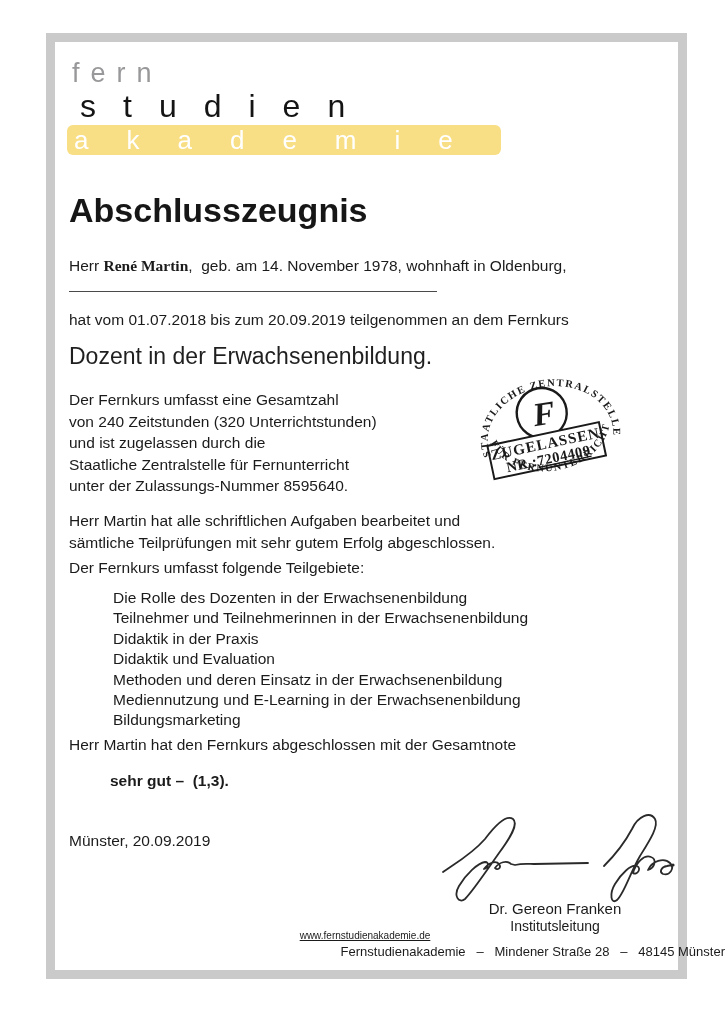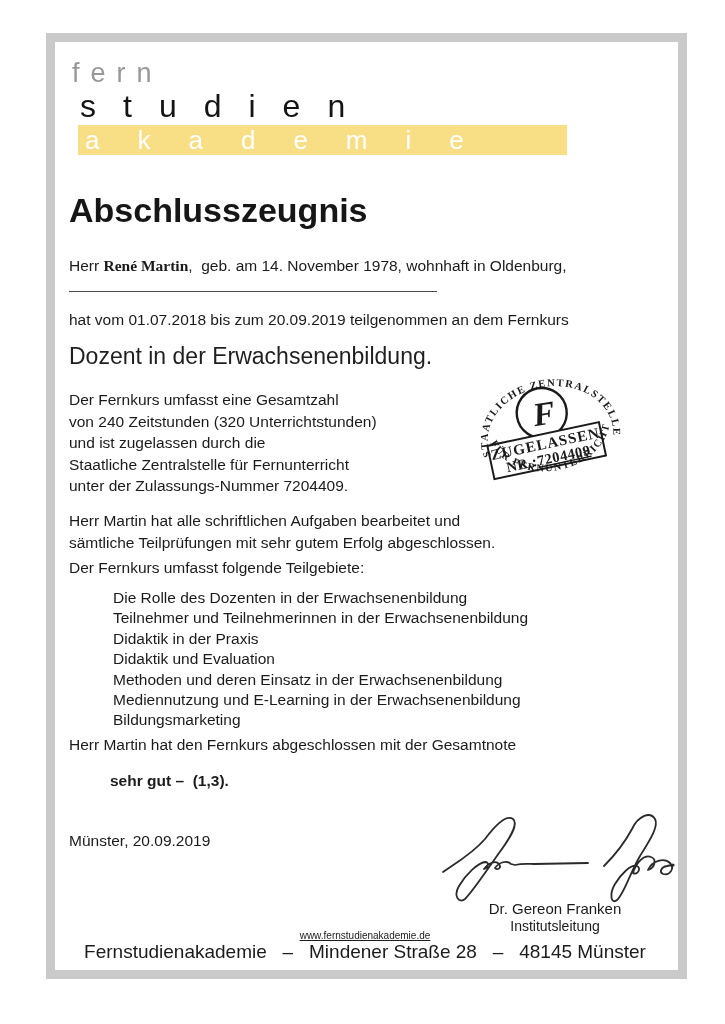--- a/index.html
+++ b/index.html
@@ -9,21 +9,21 @@
   }
   .abs{position:absolute;}
   
   .frame{
     left:46px;top:33px;width:641px;height:946px;
     border:9px solid #cacaca;box-sizing:border-box;background:transparent;
   }
   
   .logo-fern{left:72px;top:58px;font-size:27px;line-height:30px;color:#98989a;letter-spacing:11px;}
   .logo-studien{left:80px;top:88px;font-size:32px;line-height:36px;color:#141414;letter-spacing:27px;}
-  .logo-bar{left:78px;top:125px;width:489px;height:30px;line-height:30px;padding-left:7px;box-sizing:border-box;}
+  .logo-bar{left:67px;top:125px;width:434px;height:30px;line-height:30px;padding-left:7px;box-sizing:border-box;border-radius:6px;}
   .logo-bar span{color:#ffffff;font-size:26px;letter-spacing:38px;white-space:nowrap;}
   
   .title{left:69px;top:191px;font-size:34px;font-weight:700;margin:0;color:#161616;}
   .course{left:69px;top:343px;font-size:23px;font-weight:400;margin:0;color:#1f1f1f;}
   
   .bodytext{font-size:15.5px;}
   .intro{left:69px;top:257px;white-space:pre;}
   .b{font-weight:bold;font-family:Liberation Serif, serif;}
   .name-underline{left:69px;top:276px;width:368px;height:15px;border-bottom:1.5px solid #4a4a4a;}
   .participation{left:69px;top:311px;}
@@ -43,21 +43,21 @@
   .seal .monogram{font-size:33px;font-weight:bold;font-style:italic;}
   
   .signature{left:428px;top:806px;width:262px;height:100px;}
   .signature path{fill:none;stroke:#2a2a2a;stroke-width:1.8;stroke-linecap:round;stroke-linejoin:round;}
   .signatory{left:455px;top:900px;width:200px;text-align:center;}
   .signatory-name{font-size:15px;line-height:18px;}
   .signatory-role{font-size:14px;line-height:17px;}
   
   .footer{left:5px;top:928px;width:720px;text-align:center;line-height:15.5px;}
   .footer-website{font-size:10px;text-decoration:underline;}
-  .footer-address{font-size:19px;white-space:pre;}
+  .footer-address{font-size:13px;white-space:pre;text-align:right;}
 </style>
 </head>
 <body>
 
 <div class="abs frame"></div>
 
 <div class="abs logo-fern">fern</div>
 <div class="abs logo-studien">studien</div>
 <div class="abs logo-bar" style="background-color: rgb(248, 223, 134);">
   <span>akademie</span>
@@ -70,21 +70,21 @@
 
 <div class="abs bodytext participation">hat vom 01.07.2018 bis zum 20.09.2019 teilgenommen an dem Fernkurs</div>
 
 <h2 class="abs course">Dozent in der Erwachsenenbildung.</h2>
 
 <div class="abs bodytext scope">
   <div>Der Fernkurs umfasst eine Gesamtzahl</div>
   <div>von 240 Zeitstunden (320 Unterrichtstunden)</div>
   <div>und ist zugelassen durch die</div>
   <div>Staatliche Zentralstelle für Fernunterricht</div>
-  <div>unter der Zulassungs-Nummer 7204409.</div>
+  <div>unter der Zulassungs-Nummer 8595640.</div>
 </div>
 
 <div class="abs seal">
   <svg width="152" height="114" viewBox="0 0 152 114">
     <defs>
       <path id="arcTop" d="M 18 86 A 63 50 0 1 1 134 86" fill="none"></path>
       <path id="arcBot" d="M 14 52 A 62 49 0 0 0 138 52" fill="none"></path>
     </defs>
     <circle cx="71" cy="42" r="25" fill="none" stroke="#1a1a1a" stroke-width="2.4"></circle>
     <text class="monogram" x="73" y="54" text-anchor="middle">F</text>

